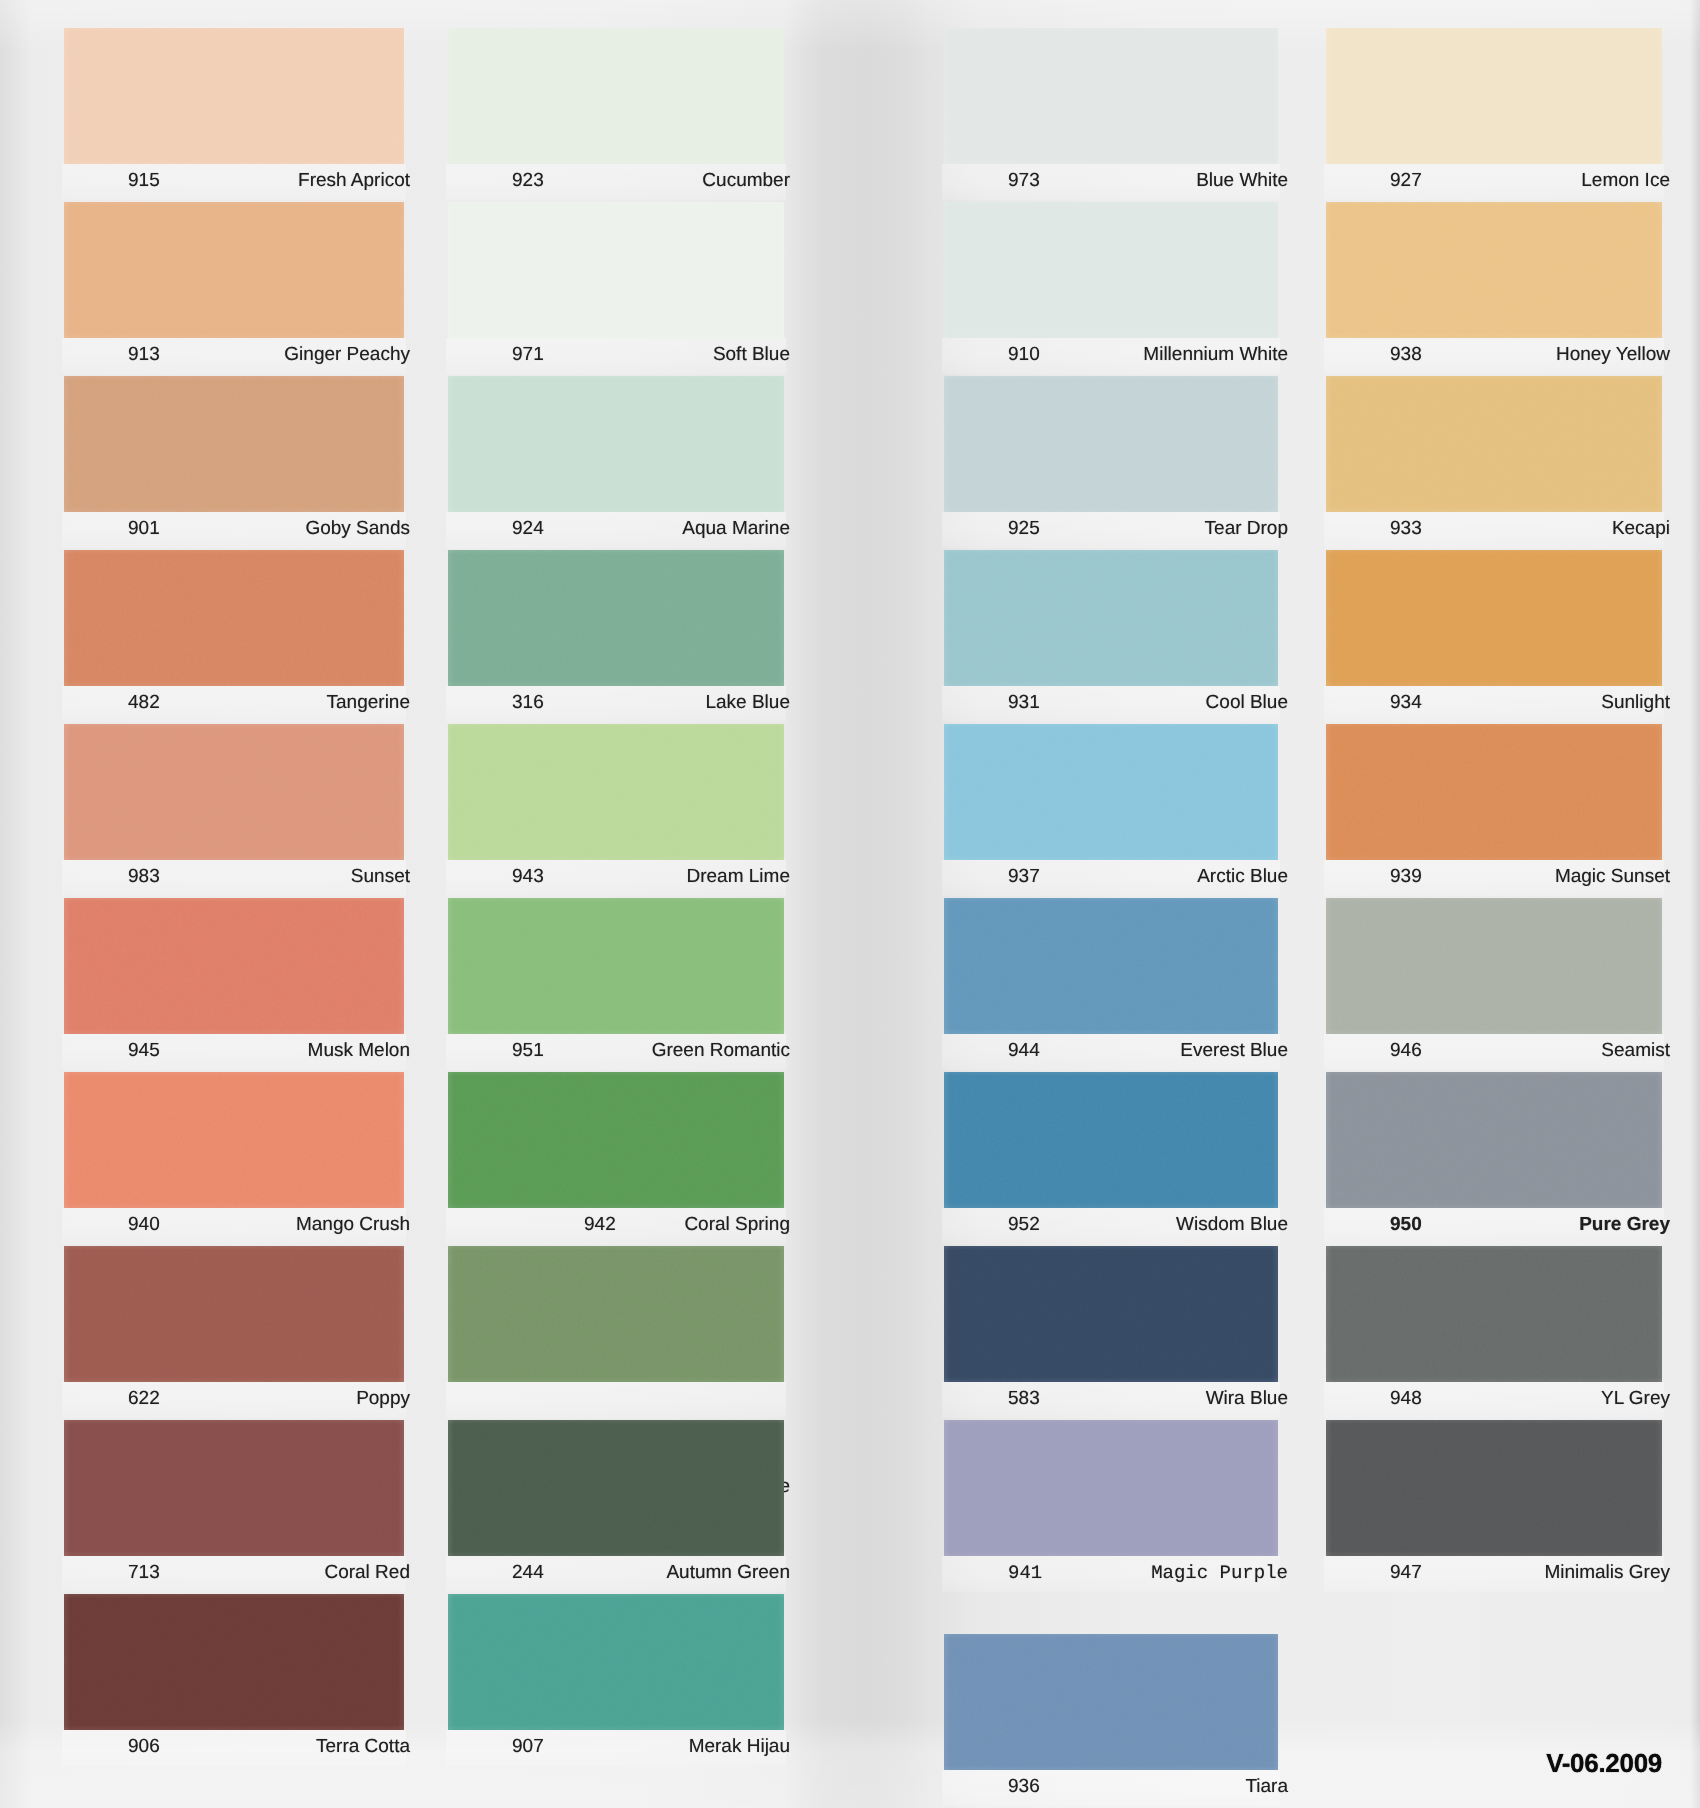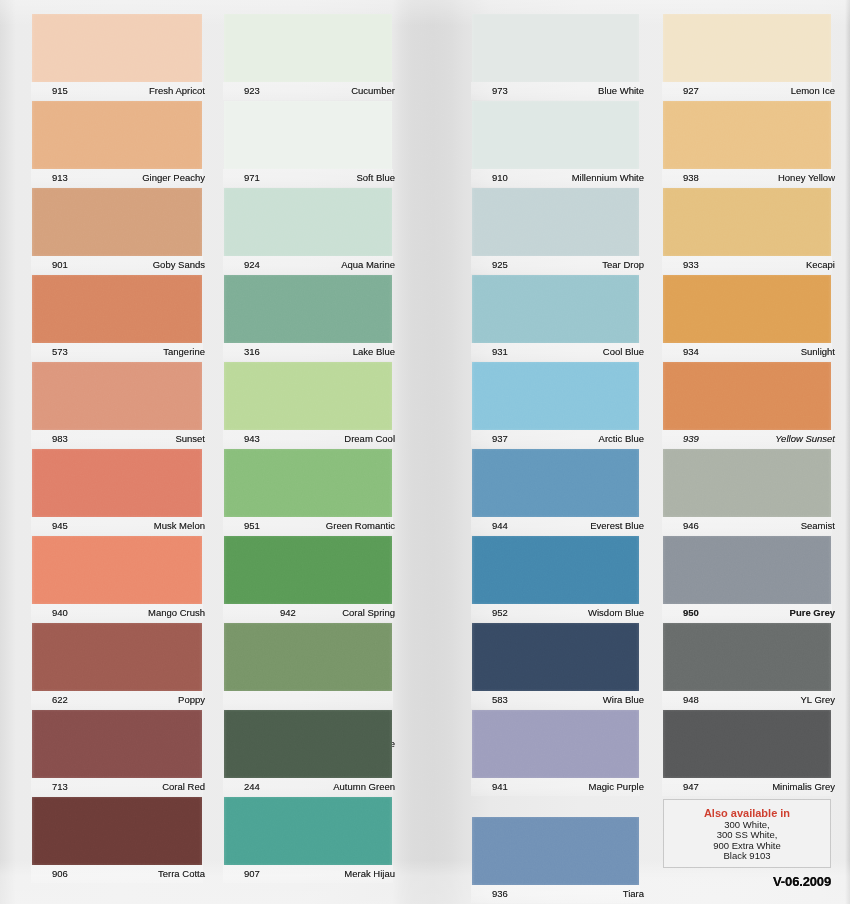--- a/index.html
+++ b/index.html
@@ -31,21 +31,21 @@
                rgba(255,255,255,0) calc(100% - 3px), rgba(255,255,255,0.07) 100%),
       linear-gradient(to bottom, rgba(255,255,255,0.07) 0px, rgba(255,255,255,0) 2px,
                rgba(255,255,255,0) calc(100% - 2.5px), rgba(255,255,255,0.06) 100%);}
   
   #grain{position:absolute;inset:0;pointer-events:none;opacity:0.30;mix-blend-mode:overlay;}
   .band{position:absolute;left:-1px;right:-1px;top:68px;height:18px;
         background:linear-gradient(to bottom, rgba(255,255,255,0.36), rgba(255,255,255,0.30) 55%, rgba(255,255,255,0.14));}
   .lbl{position:absolute;left:4px;right:-3px;height:12px;
        font-size:9.5px;line-height:12px;color:#1e1e1e;white-space:nowrap;
        text-shadow:0 0 0.4px rgba(25,25,25,0.55);}
-  .lbl .code{position:absolute;left:0;top:0;padding-left:16px;}
+  .lbl .code{position:absolute;left:12px;top:0;padding-left:16px;}
   .lbl .nm{position:absolute;right:0;top:0;}
   
   #notebox{position:absolute;left:663px;top:799px;width:168px;height:69px;
     background:#f2f2f2;border:1px solid #c8c8c8;
     box-sizing:border-box;text-align:center;padding-top:8px;}
   #notebox .hd{color:#cf3e2e;font-weight:bold;font-size:11px;line-height:11.5px;}
   #notebox .ln{color:#171717;font-size:9.5px;line-height:10.5px;}
   #ver{position:absolute;right:19px;top:876px;font-weight:bold;font-size:13px;line-height:12px;color:#0a0a0a;letter-spacing:-0.15px;
        text-shadow:0 0 0.5px rgba(0,0,0,0.85);}
 </style>
@@ -77,21 +77,21 @@
           <div class="band"></div>
           <div class="lbl" style="top: 71px; left: 4px; right: -3px;">
             <span class="code">901</span>
             <span class="nm">Goby Sands</span>
           </div>
         </div>
         <div class="cell" style="top: 275px; height: 84px;">
           <div class="swatch" style="height: 68px; background: rgb(216, 134, 98);"></div>
           <div class="band"></div>
           <div class="lbl" style="top: 71px; left: 4px; right: -3px;">
-            <span class="code">573</span>
+            <span class="code">482</span>
             <span class="nm">Tangerine</span>
           </div>
         </div>
         <div class="cell" style="top: 362px; height: 84px;">
           <div class="swatch" style="height: 68px; background: rgb(221, 151, 125);"></div>
           <div class="band"></div>
           <div class="lbl" style="top: 71px; left: 4px; right: -3px;">
             <span class="code">983</span>
             <span class="nm">Sunset</span>
           </div>
@@ -168,21 +168,21 @@
           <div class="lbl" style="top: 71px; left: 4px; right: -3px;">
             <span class="code">316</span>
             <span class="nm">Lake Blue</span>
           </div>
         </div>
         <div class="cell" style="top: 362px; height: 84px;">
           <div class="swatch" style="height: 68px; background: rgb(187, 217, 154);"></div>
           <div class="band"></div>
           <div class="lbl" style="top: 71px; left: 4px; right: -3px;">
             <span class="code">943</span>
-            <span class="nm">Dream Cool</span>
+            <span class="nm">Dream Lime</span>
           </div>
         </div>
         <div class="cell" style="top: 449px; height: 84px;">
           <div class="swatch" style="height: 68px; background: rgb(137, 190, 123);"></div>
           <div class="band"></div>
           <div class="lbl" style="top: 71px; left: 4px; right: -3px;">
             <span class="code">951</span>
             <span class="nm">Green Romantic</span>
           </div>
         </div>
@@ -280,21 +280,21 @@
           <div class="swatch" style="height: 68px; background: rgb(55, 74, 100);"></div>
           <div class="band"></div>
           <div class="lbl" style="top: 71px; left: 4px; right: -5px;">
             <span class="code">583</span>
             <span class="nm">Wira Blue</span>
           </div>
         </div>
         <div class="cell" style="top: 710px; height: 84px;">
           <div class="swatch" style="height: 68px; background: rgb(158, 158, 189);"></div>
           <div class="band"></div>
-          <div class="lbl" style="top: 71px; left: 4px; right: -5px;">
+          <div class="lbl" style="top: 71px; left: 4px; right: -5px; font-family: Liberation Mono, monospace;">
             <span class="code">941</span>
             <span class="nm">Magic Purple</span>
           </div>
         </div>
         <div class="cell" style="top: 797px; height: 84px; margin-top: 20px;">
           <div class="swatch" style="height: 68px; background: rgb(113, 145, 182);"></div>
           <div class="band"></div>
           <div class="lbl" style="top: 71px; left: 4px; right: -5px;">
             <span class="code">936</span>
             <span class="nm">Tiara</span>
@@ -327,26 +327,26 @@
           </div>
         </div>
         <div class="cell" style="top: 275px; height: 84px;">
           <div class="swatch" style="height: 68px; background: rgb(223, 161, 85);"></div>
           <div class="band"></div>
           <div class="lbl" style="top: 71px; left: 4px; right: -4px;">
             <span class="code">934</span>
             <span class="nm">Sunlight</span>
           </div>
         </div>
-        <div class="cell" style="top: 362px; height: 84px; font-style: italic;">
+        <div class="cell" style="top: 362px; height: 84px;">
           <div class="swatch" style="height: 68px; background: rgb(220, 141, 88);"></div>
           <div class="band"></div>
           <div class="lbl" style="top: 71px; left: 4px; right: -4px;">
             <span class="code">939</span>
-            <span class="nm">Yellow Sunset</span>
+            <span class="nm">Magic Sunset</span>
           </div>
         </div>
         <div class="cell" style="top: 449px; height: 84px;">
           <div class="swatch" style="height: 68px; background: rgb(172, 178, 167);"></div>
           <div class="band"></div>
           <div class="lbl" style="top: 71px; left: 4px; right: -4px;">
             <span class="code">946</span>
             <span class="nm">Seamist</span>
           </div>
         </div>
@@ -368,27 +368,20 @@
         </div>
         <div class="cell" style="top: 710px; height: 84px;">
           <div class="swatch" style="height: 68px; background: rgb(87, 88, 89);"></div>
           <div class="band"></div>
           <div class="lbl" style="top: 71px; left: 4px; right: -4px;">
             <span class="code">947</span>
             <span class="nm">Minimalis Grey</span>
           </div>
         </div>
       </div>
-    </div>
-  <div id="notebox">
-      <div class="hd" style="color: rgb(207, 62, 46);">Also available in</div>
-      <div class="ln">300 White,</div>
-      <div class="ln">300 SS White,</div>
-      <div class="ln">900 Extra White</div>
-      <div class="ln">Black 9103</div>
     </div>
   <div id="ver">V-06.2009</div>
   <svg id="grain" width="850" height="904" viewBox="0 0 850 904">
     <defs>
       <filter id="nz" x="0" y="0" width="100%" height="100%">
         <feTurbulence type="fractalNoise" baseFrequency="0.85" numOctaves="2" seed="7" result="n"></feTurbulence>
         <feColorMatrix type="saturate" values="0" in="n" result="g"></feColorMatrix>
         <feComponentTransfer in="g">
           <feFuncA type="linear" slope="0.20" intercept="0"></feFuncA>
         </feComponentTransfer>

